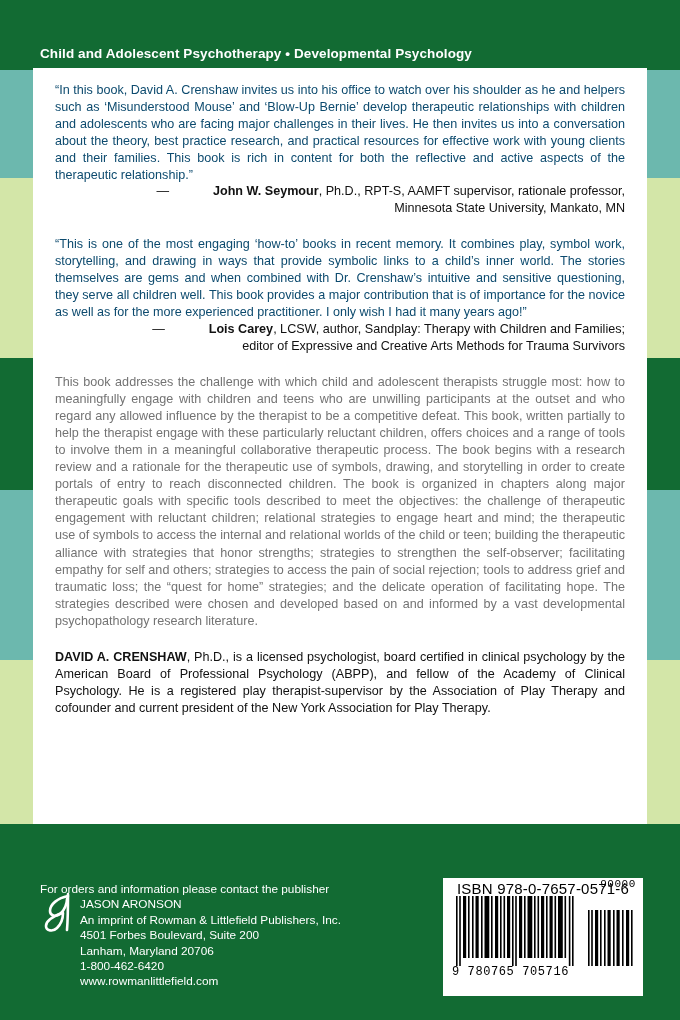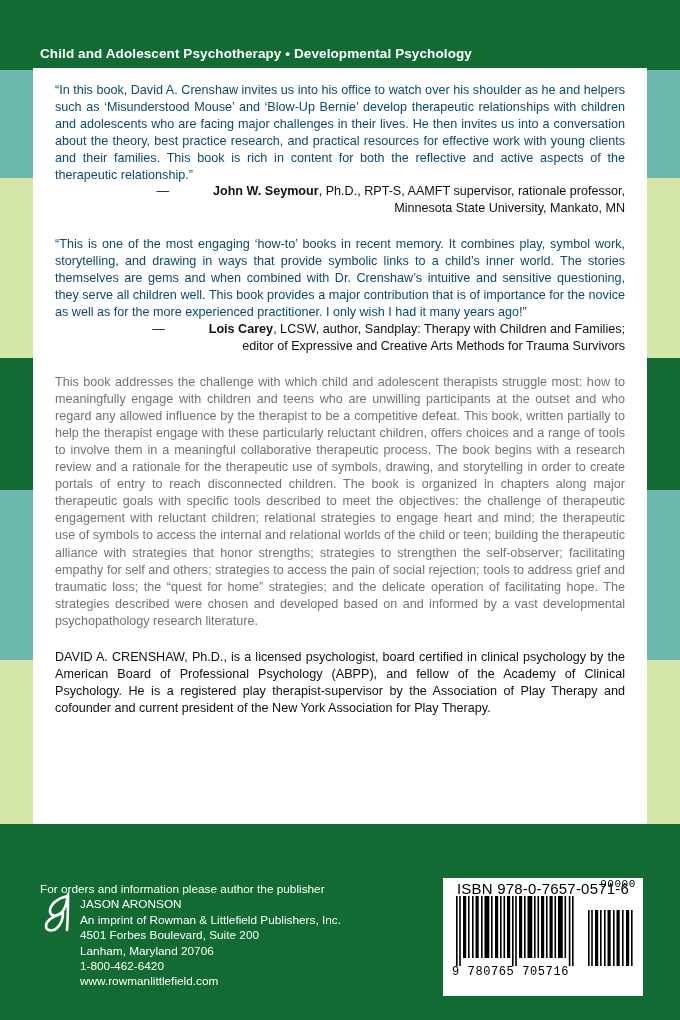--- a/index.html
+++ b/index.html
@@ -87,21 +87,21 @@
     text-align: justify;
     margin: 0;
   }
   .bio {
     font-size: 12.6px;
     line-height: 17.1px;
     color: #111111;
     text-align: justify;
     margin: 0;
   }
-  .bio b { font-weight: normal; }
+  .bio b { font-weight: bold; }
 
   
   .footer {
     position: absolute;
     left: 0;
     top: 824px;
     width: 680px;
     height: 196px;
     background: #126B33;
   }
@@ -222,21 +222,21 @@
 
     <p class="body-copy">This book addresses the challenge with which child and adolescent therapists struggle most: how to meaningfully engage with children and teens who are unwilling participants at the outset and who regard any allowed influence by the therapist to be a competitive defeat. This book, written partially to help the therapist engage with these particularly reluctant children, offers choices and a range of tools to involve them in a meaningful collaborative therapeutic process. The book begins with a research review and a rationale for the therapeutic use of symbols, drawing, and storytelling in order to create portals of entry to reach disconnected children. The book is organized in chapters along major therapeutic goals with specific tools described to meet the objectives: the challenge of therapeutic engagement with reluctant children; relational strategies to engage heart and mind; the therapeutic use of symbols to access the internal and relational worlds of the child or teen; building the therapeutic alliance with strategies that honor strengths; strategies to strengthen the self-observer; facilitating empathy for self and others; strategies to access the pain of social rejection; tools to address grief and traumatic loss; the “quest for home” strategies; and the delicate operation of facilitating hope. The strategies described were chosen and developed based on and informed by a vast developmental psychopathology research literature.</p>
 
     <div class="gap-c"></div>
 
     <p class="bio"><b>DAVID A. CRENSHAW</b><span>, Ph.D., is a licensed psychologist, board certified in clinical psychology by the American Board of Professional Psychology (ABPP), and fellow of the Academy of Clinical Psychology. He is a registered play therapist-supervisor by the Association of Play Therapy and cofounder and current president of the New York Association for Play Therapy.</span></p>
   </div>
 
   <div class="footer">
     <div class="pub-block">
-      <div>For orders and information please author the publisher</div>
+      <div>For orders and information please contact the publisher</div>
       <div class="pub-line-indent">JASON ARONSON</div>
       <div class="pub-line-indent">An imprint of Rowman &amp; Littlefield Publishers, Inc.</div>
       <div class="pub-line-indent">4501 Forbes Boulevard, Suite 200</div>
       <div class="pub-line-indent">Lanham, Maryland 20706</div>
       <div class="pub-line-indent">1-800-462-6420</div>
       <div class="pub-line-indent">www.rowmanlittlefield.com</div>
     </div>
   </div>
 
   <svg class="logo-mark" viewBox="0 0 40 46">

